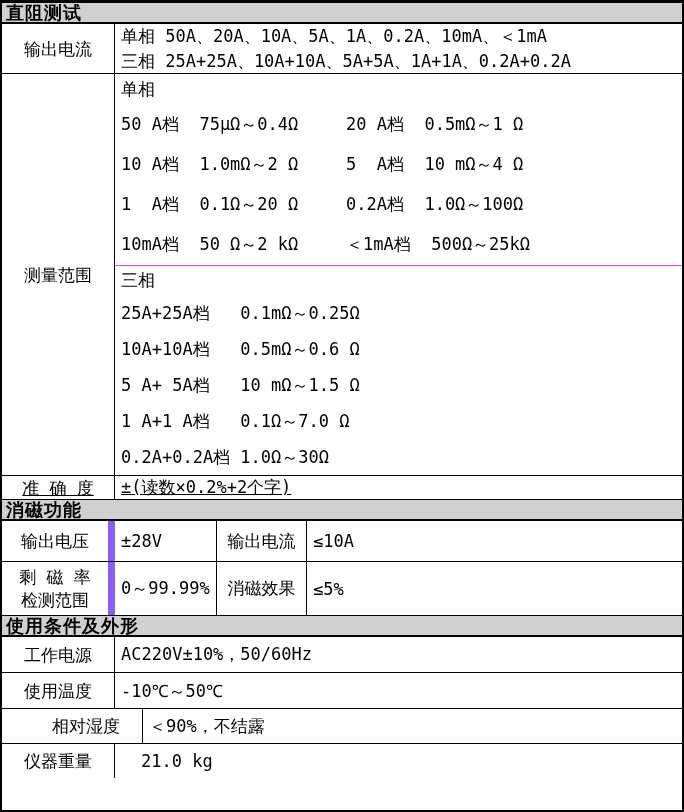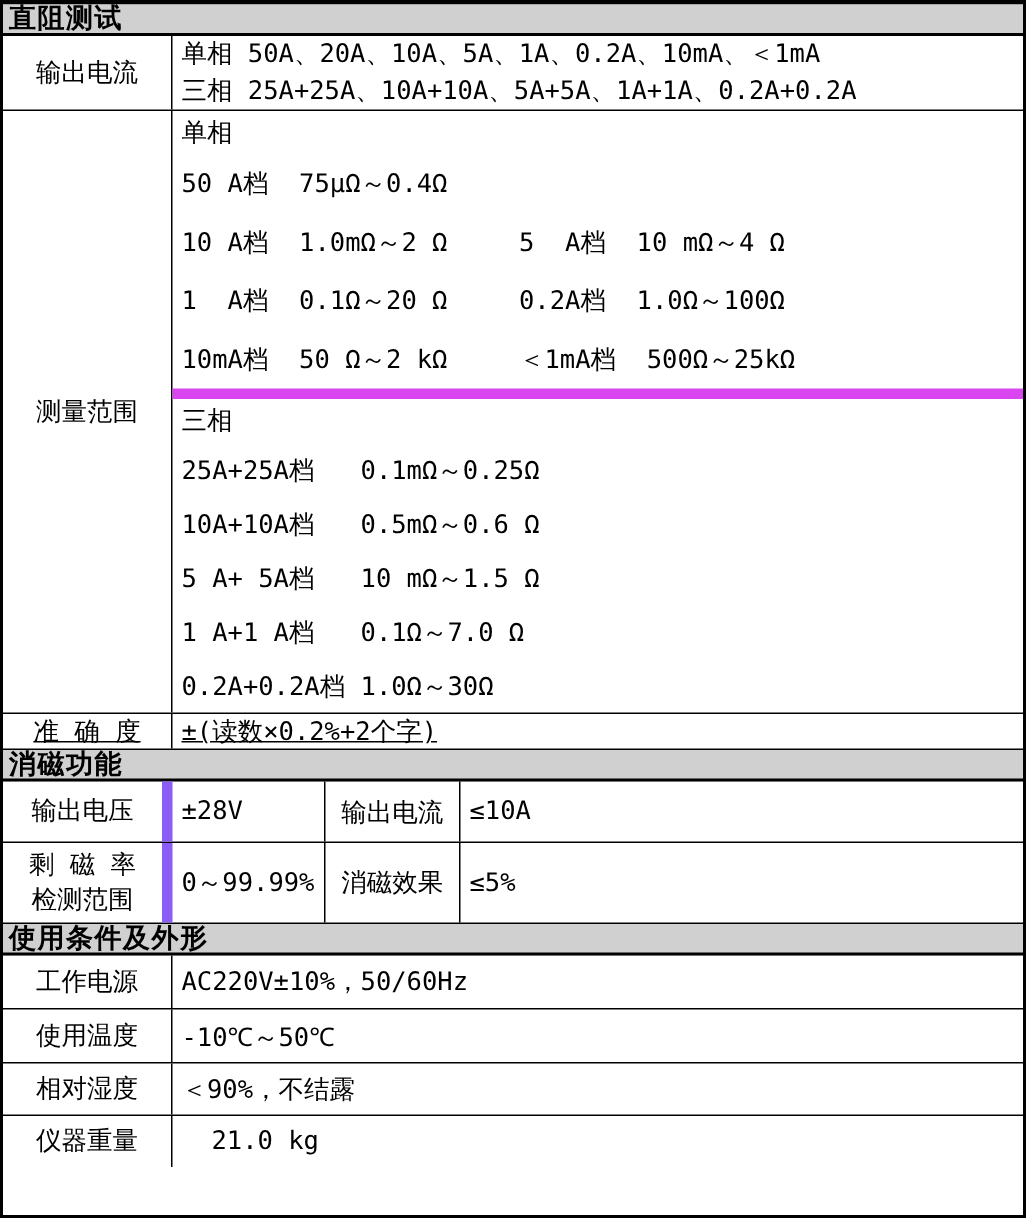--- a/index.html
+++ b/index.html
@@ -32,21 +32,21 @@
     display:flex;align-items:center;justify-content:center;
     text-align:center;white-space:pre;line-height:22px;
   }
   .val{
     flex:1;display:flex;flex-direction:column;justify-content:center;
     padding-left:6px;white-space:pre;
   }
   .val .ln2{line-height:25px;}
   
   .valcol{flex:1;display:flex;flex-direction:column;}
-  .blk1{height:192px;flex:0 0 192px;box-sizing:border-box;border-bottom:7px solid #d946ef;
+  .blk1{height:192px;flex:0 0 192px;box-sizing:border-box;border-bottom:1px solid #d946ef;
         display:flex;flex-direction:column;padding-left:6px;}
   .blk2{flex:1;display:flex;flex-direction:column;padding-left:6px;}
   .blk1 .t{height:30px;display:flex;align-items:center;white-space:pre;}
   .blk1 .ln{height:40px;display:flex;align-items:center;white-space:pre;}
   .blk2 .t{height:29px;display:flex;align-items:center;white-space:pre;}
   .blk2 .ln{height:36px;display:flex;align-items:center;white-space:pre;}
   .lft{display:inline-block;width:225px;white-space:pre;}
   
   .c1{width:113px;flex:0 0 113px;box-sizing:border-box;border-right:7px solid #8b5cf6;
       display:flex;flex-direction:column;align-items:center;justify-content:center;
@@ -56,21 +56,21 @@
   .c3{width:90px;flex:0 0 90px;box-sizing:border-box;border-right:1px solid #000;
       display:flex;align-items:center;justify-content:center;white-space:pre;}
   .c4{flex:1;display:flex;align-items:center;padding-left:6px;white-space:pre;}
   
   .h-oc{height:50px;flex:0 0 50px;}
   .h-mr{height:402px;flex:0 0 402px;}
   .h-acc{height:24px;flex:0 0 24px;text-decoration:underline;}
   .h-d1{height:41px;flex:0 0 41px;}
   .h-d2{height:54px;flex:0 0 54px;}
   .h-u1{height:36px;flex:0 0 36px;}
-  .h-u2{height:35px;flex:0 0 35px;}
+  .h-u2{height:35px;flex:0 0 35px;padding-left:28px;}
   .h-u3{height:34px;flex:0 0 34px;}
 </style>
 </head>
 <body>
 
 <div class="page">
   <div class="tbl">
 
     <div class="band">直阻测试</div>
 
@@ -83,20 +83,21 @@
     </div>
 
     <div class="row h-mr">
       <div class="lbl">测量范围</div>
       <div class="valcol">
 
         <div class="blk1">
           <div class="t">单相</div>
           <div class="ln">
             <span class="lft">50 A档  75μΩ～0.4Ω</span>
+            <span>20 A档  0.5mΩ～1 Ω</span>
           </div>
           <div class="ln">
             <span class="lft">10 A档  1.0mΩ～2 Ω</span>
             <span>5  A档  10 mΩ～4 Ω</span>
           </div>
           <div class="ln">
             <span class="lft">1  A档  0.1Ω～20 Ω</span>
             <span>0.2A档  1.0Ω～100Ω</span>
           </div>
           <div class="ln">

